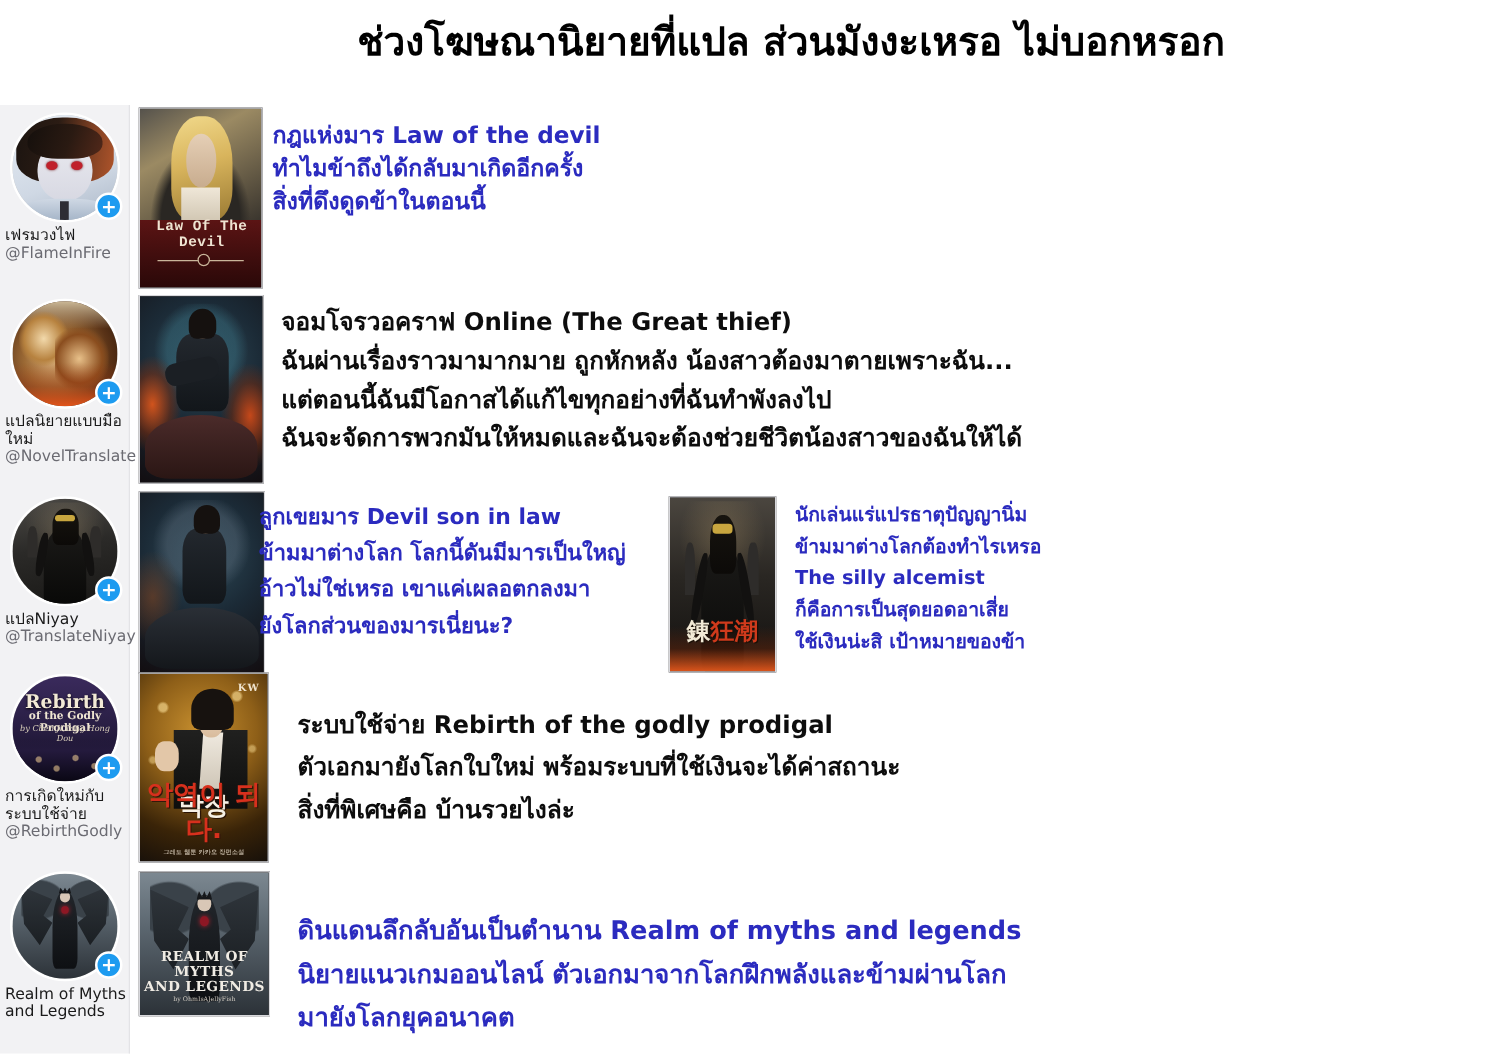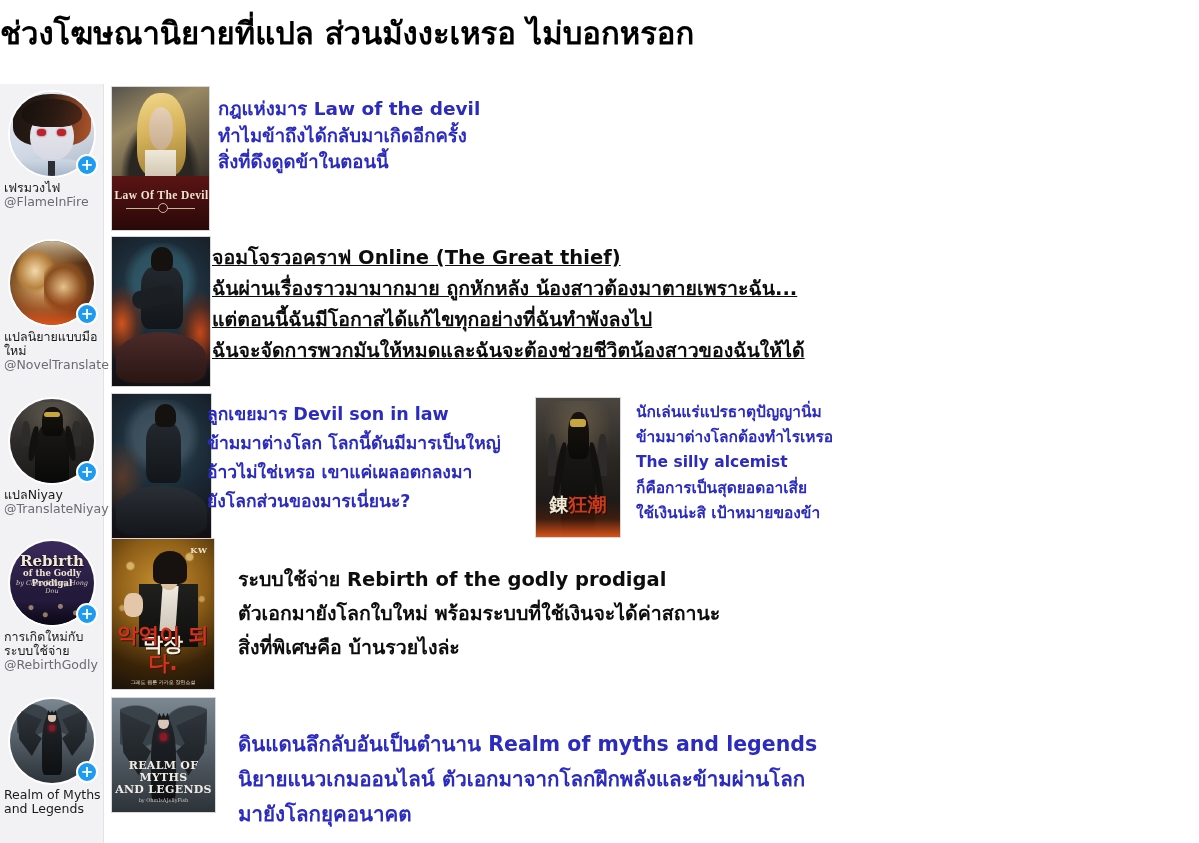--- a/index.html
+++ b/index.html
@@ -14,21 +14,21 @@
     overflow: hidden;
     font-family: "DejaVu Sans", "Liberation Sans", sans-serif;
   }
 
   
   #page-title {
     position: absolute;
     left: 0;
     top: 8px;
     width: 980px;
-    text-align: left;
+    text-align: right;
     font-family: "DejaVu Sans", "Liberation Sans", sans-serif;
     font-weight: bold;
     font-size: 31px;
     color: #000000;
     letter-spacing: 0px;
     white-space: nowrap;
   }
 
   
   #sidebar {
@@ -226,21 +226,21 @@
              border-radius: 45% 45% 30% 30%; }
   .t1-face { left:38%; top:14%; width:25%; height:30%;
              background: linear-gradient(180deg,#e5cfb6,#c8ac8e); border-radius: 48%; }
   .t1-fur { left:8%; top:20%; width:84%; height:42%;
             background: radial-gradient(ellipse at 50% 100%, #2a2723 0 55%, transparent 70%); }
   .t1-shirt { left:34%; top:44%; width:32%; height:20%;
               background: linear-gradient(180deg,#efe7d8,#cfc4b0); }
   .t1-bot { left:0; bottom:0; width:100%; height:38%;
             background: linear-gradient(180deg,#5b1414 0%, #3d0d0d 60%, #2a0808 100%); }
   .t1-title { position:absolute; left:1px; bottom:20%; width:100%; text-align:center;
-              font-family:Liberation Serif, serif; font-weight:bold;
+              font-family:Liberation Mono, monospace; font-weight:bold;
               font-size:11.5px; color:#efe4d2; letter-spacing:.4px; }
   .t1-rule { position:absolute; left:14%; bottom:15%; width:72%; height:1px; background:#c9b59a; }
   .t1-ring { position:absolute; left:47%; bottom:12.2%; width:8px; height:8px;
              border:1px solid #c9b59a; border-radius:50%; background:#3d0d0d; }
 
   
   .t2-bg { inset:0; background: radial-gradient(circle at 50% 35%, #2e4a58 0%, #1b2a36 45%, #120d10 100%); }
   .t2-swirl { left:6%; top:4%; width:88%; height:55%;
               background: radial-gradient(ellipse at 50% 45%, #3f7f9160 0 45%, transparent 62%); }
   .t2-fireL { left:0; top:32%; width:34%; height:52%;
@@ -497,21 +497,21 @@
     <div class="a5-t2">by OhmIsAJellyFish</div>
   </div>
 </div>
 
 <div class="tblock blue" style="left:218px; top:96px; width:280px; font-size:18.5px; line-height:26.5px;">
   <span class="ln">กฎแห่งมาร Law of the devil</span>
   <span class="ln">ทำไมข้าถึงได้กลับมาเกิดอีกครั้ง</span>
   <span class="ln">สิ่งที่ดึงดูดข้าในตอนนี้</span>
 </div>
 
-<div class="tblock black" style="left:212px; top:242px; width:700px; font-size:19.5px; line-height:31px;text-decoration:underline;">
+<div class="tblock black" style="left:225px; top:242px; width:700px; font-size:19.5px; line-height:31px;">
   <span class="ln">จอมโจรวอคราฟ Online (The Great thief)</span>
   <span class="ln">ฉันผ่านเรื่องราวมามากมาย ถูกหักหลัง น้องสาวต้องมาตายเพราะฉัน...</span>
   <span class="ln">แต่ตอนนี้ฉันมีโอกาสได้แก้ไขทุกอย่างที่ฉันทำพังลงไป</span>
   <span class="ln">ฉันจะจัดการพวกมันให้หมดและฉันจะต้องช่วยชีวิตน้องสาวของฉันให้ได้</span>
 </div>
 
 <div class="tblock blue" style="left:207px; top:400px; width:318px; font-size:17.5px; line-height:29px;">
   <span class="ln">ลูกเขยมาร Devil son in law</span>
   <span class="ln">ข้ามมาต่างโลก โลกนี้ดันมีมารเป็นใหญ่</span>
   <span class="ln">อ้าวไม่ใช่เหรอ เขาแค่เผลอตกลงมา</span>

